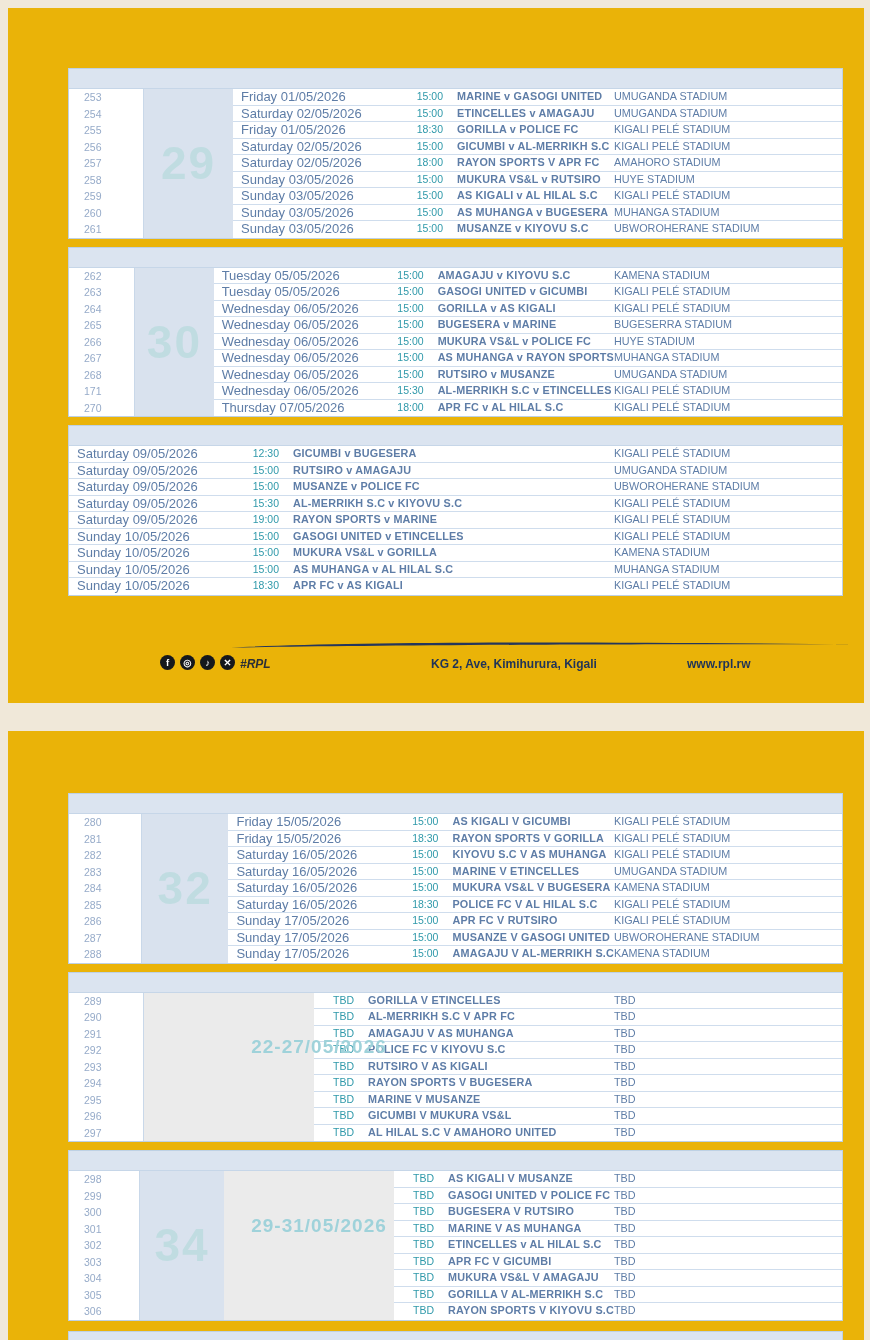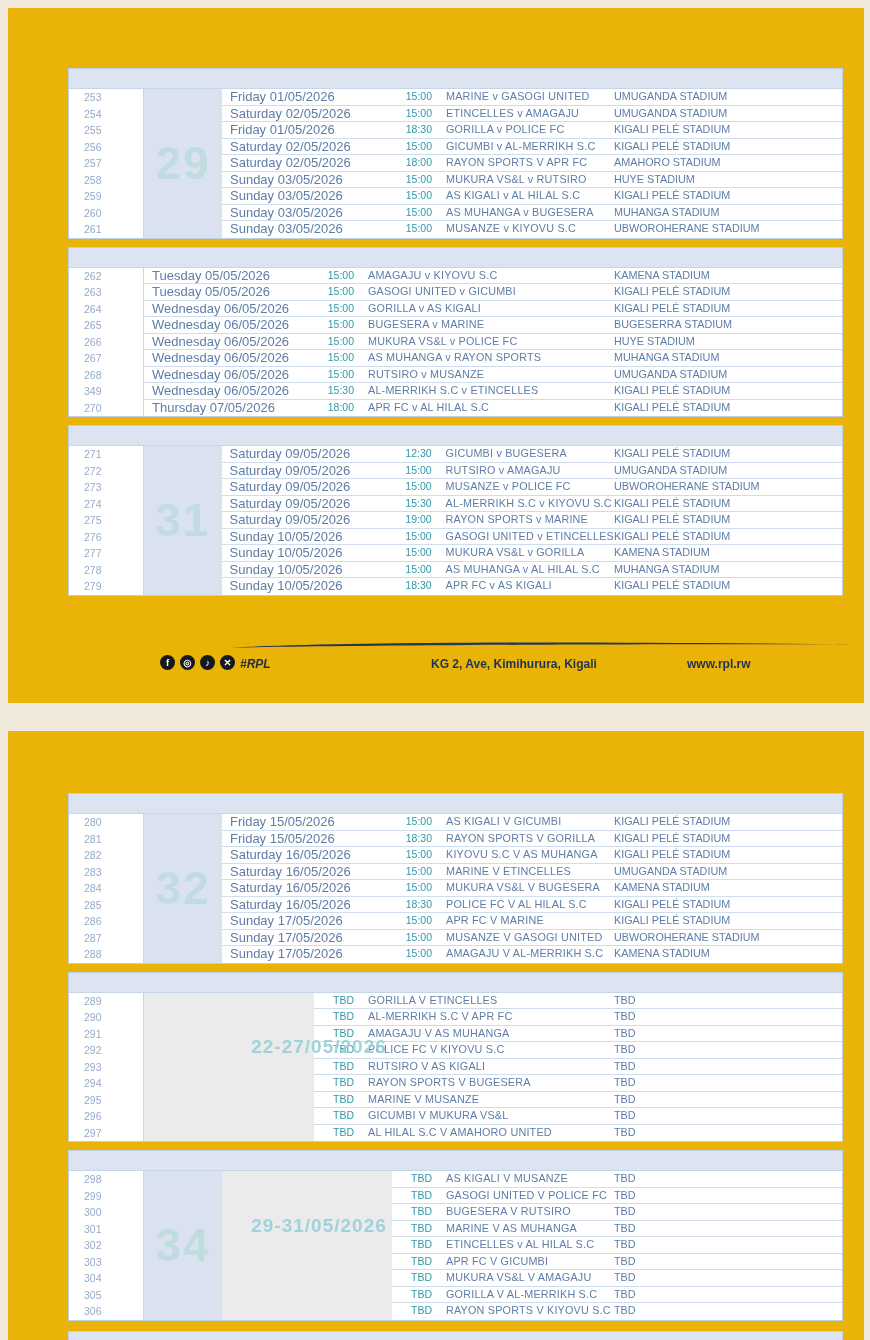--- a/index.html
+++ b/index.html
@@ -14,29 +14,29 @@
   #page2{top:731px;height:609px;}
   .fixtures{position:absolute;left:60px;width:775px;}
   #page1 .fixtures{top:60px;}
   #page2 .fixtures{top:62px;}
 
   .section{border:1px solid #bed1e4;margin-bottom:8px;position:relative;background:#fff;}
   .band{height:20px;background:var(--band,#dbe4f0);border-bottom:1px solid #c6d6e8;}
   .sec-body{display:flex;align-items:stretch;}
   .ncol{width:75px;border-right:1px solid #c9d8e9;background:#fff;}
   .nrow{height:16.5px;line-height:16.5px;padding-left:15px;font-size:10.5px;color:#96abc9;}
-  .wcol{width:78px;background:var(--week-column,#d9e2ee);display:flex;align-items:center;justify-content:center;}
+  .wcol{width:89px;background:var(--week-column,#d9e2ee);display:flex;align-items:center;justify-content:center;}
   .wnum{font-size:46px;font-weight:bold;color:var(--week-number-text,#c0dce1);letter-spacing:2px;}
   .rcol{flex:1;display:flex;flex-direction:column;}
   .frow{display:flex;height:16.5px;line-height:15.8px;font-size:10.8px;color:var(--row-text,#5e7da7);}
   .frow > div{border-bottom:1px solid #cfdded;}
   .frow:last-child > div{border-bottom:none;}
   .c-date{width:170px;padding-left:8px;font-size:13px;white-space:nowrap;overflow:hidden;}
   .c-time{width:40px;text-align:right;color:var(--time-text,#2f99aa);font-size:10.5px;}
-  .c-match{flex:1;padding-left:14px;letter-spacing:0.2px;white-space:nowrap;overflow:hidden;}
+  .c-match{flex:1;padding-left:14px;letter-spacing:0.2px;white-space:nowrap;overflow:hidden;font-weight:bold;}
   .c-venue{width:228px;text-align:left;padding-right:8px;white-space:nowrap;}
   .frow.tbd .c-date{background:var(--tbd-block,#ebebeb);border-bottom-color:var(--tbd-block,#ebebeb);}
   .range-ov{
     position:absolute;left:165px;top:21px;width:170px;height:107px;
     display:flex;align-items:center;justify-content:center;
     font-size:19px;font-weight:bold;color:var(--date-range-text,#9fd2da);letter-spacing:1px;
   }
   .partial-band{position:absolute;left:60px;top:600px;width:775px;height:14px;
     background:var(--band,#dbe4f0);border:1px solid #bed1e4;}
 
@@ -135,22 +135,25 @@
         <div class="band"></div>
         <div class="sec-body">
           <div class="ncol">
             <div class="nrow">262</div>
             <div class="nrow">263</div>
             <div class="nrow">264</div>
             <div class="nrow">265</div>
             <div class="nrow">266</div>
             <div class="nrow">267</div>
             <div class="nrow">268</div>
-            <div class="nrow">349</div>
+            <div class="nrow">171</div>
             <div class="nrow">270</div>
+          </div>
+          <div class="wcol">
+            <div class="wnum">30</div>
           </div>
           <div class="rcol">
             <div class="frow">
               <div class="c-date">Tuesday 05/05/2026</div>
               <div class="c-time">15:00</div>
               <div class="c-match">AMAGAJU v KIYOVU S.C</div>
               <div class="c-venue">KAMENA STADIUM</div>
             </div>
             <div class="frow">
               <div class="c-date">Tuesday 05/05/2026</div>
@@ -199,34 +202,20 @@
               <div class="c-time">18:00</div>
               <div class="c-match">APR FC v AL HILAL S.C</div>
               <div class="c-venue">KIGALI PELÉ STADIUM</div>
             </div>
           </div>
         </div>
       </div>
       <div class="section">
         <div class="band"></div>
         <div class="sec-body">
-          <div class="ncol">
-            <div class="nrow">271</div>
-            <div class="nrow">272</div>
-            <div class="nrow">273</div>
-            <div class="nrow">274</div>
-            <div class="nrow">275</div>
-            <div class="nrow">276</div>
-            <div class="nrow">277</div>
-            <div class="nrow">278</div>
-            <div class="nrow">279</div>
-          </div>
-          <div class="wcol">
-            <div class="wnum">31</div>
-          </div>
           <div class="rcol">
             <div class="frow">
               <div class="c-date">Saturday 09/05/2026</div>
               <div class="c-time">12:30</div>
               <div class="c-match">GICUMBI v BUGESERA</div>
               <div class="c-venue">KIGALI PELÉ STADIUM</div>
             </div>
             <div class="frow">
               <div class="c-date">Saturday 09/05/2026</div>
               <div class="c-time">15:00</div>
@@ -347,21 +336,21 @@
             </div>
             <div class="frow">
               <div class="c-date">Saturday 16/05/2026</div>
               <div class="c-time">18:30</div>
               <div class="c-match">POLICE FC V AL HILAL S.C</div>
               <div class="c-venue">KIGALI PELÉ STADIUM</div>
             </div>
             <div class="frow">
               <div class="c-date">Sunday 17/05/2026</div>
               <div class="c-time">15:00</div>
-              <div class="c-match">APR FC V MARINE</div>
+              <div class="c-match">APR FC V RUTSIRO</div>
               <div class="c-venue">KIGALI PELÉ STADIUM</div>
             </div>
             <div class="frow">
               <div class="c-date">Sunday 17/05/2026</div>
               <div class="c-time">15:00</div>
               <div class="c-match">MUSANZE V GASOGI UNITED</div>
               <div class="c-venue">UBWOROHERANE STADIUM</div>
             </div>
             <div class="frow">
               <div class="c-date">Sunday 17/05/2026</div>

